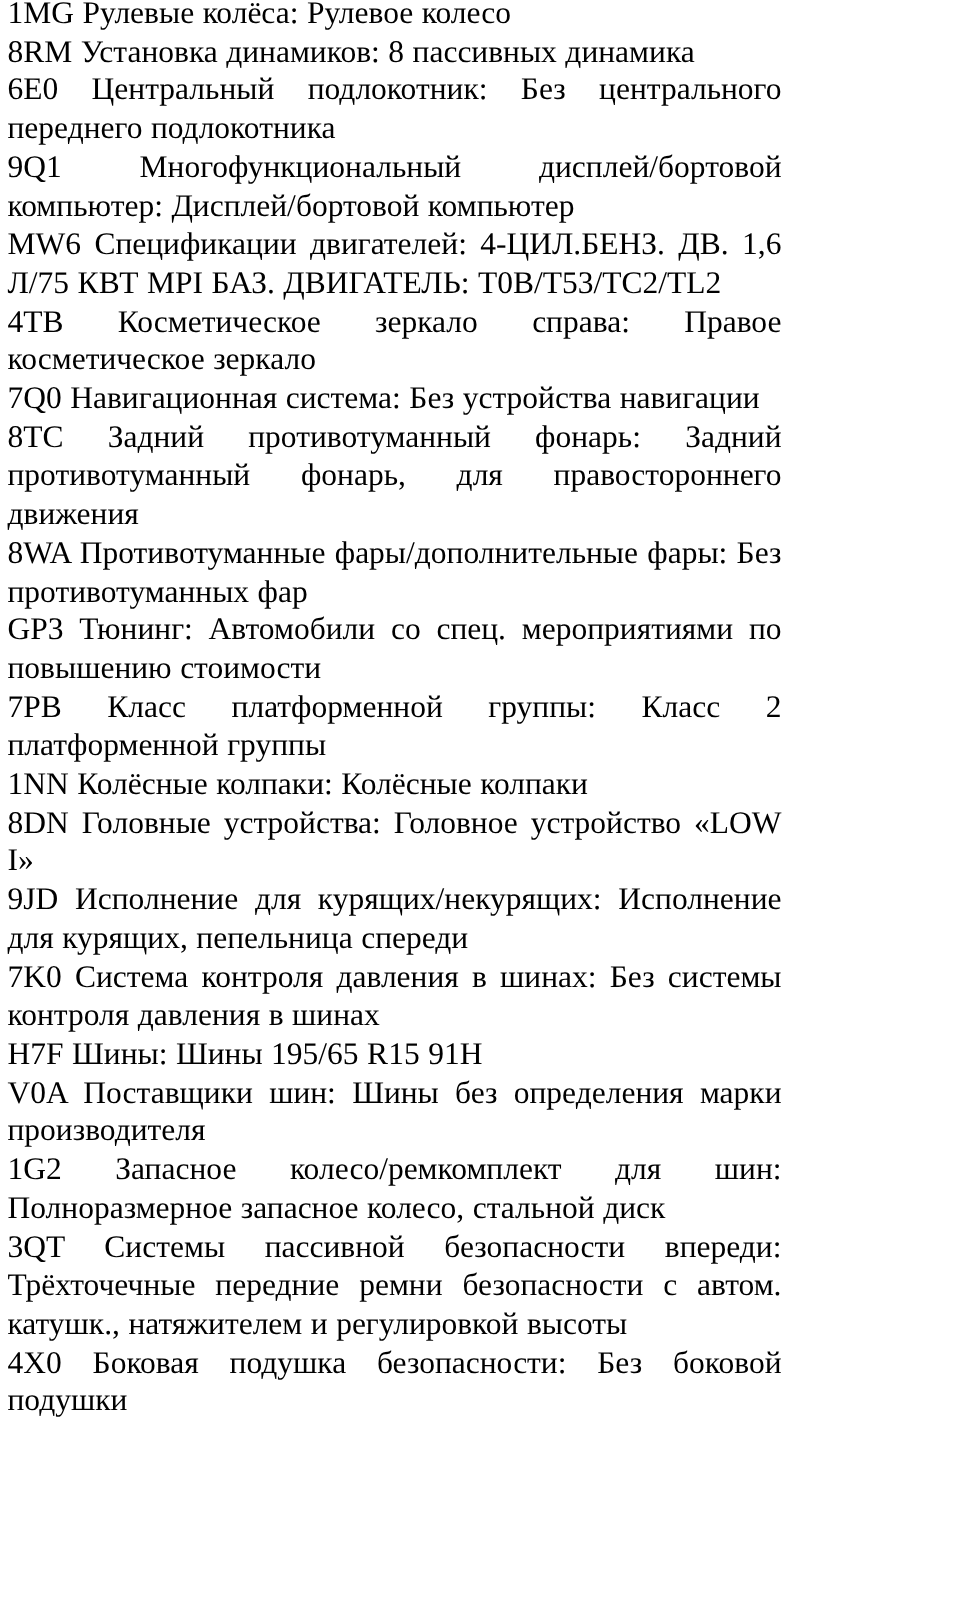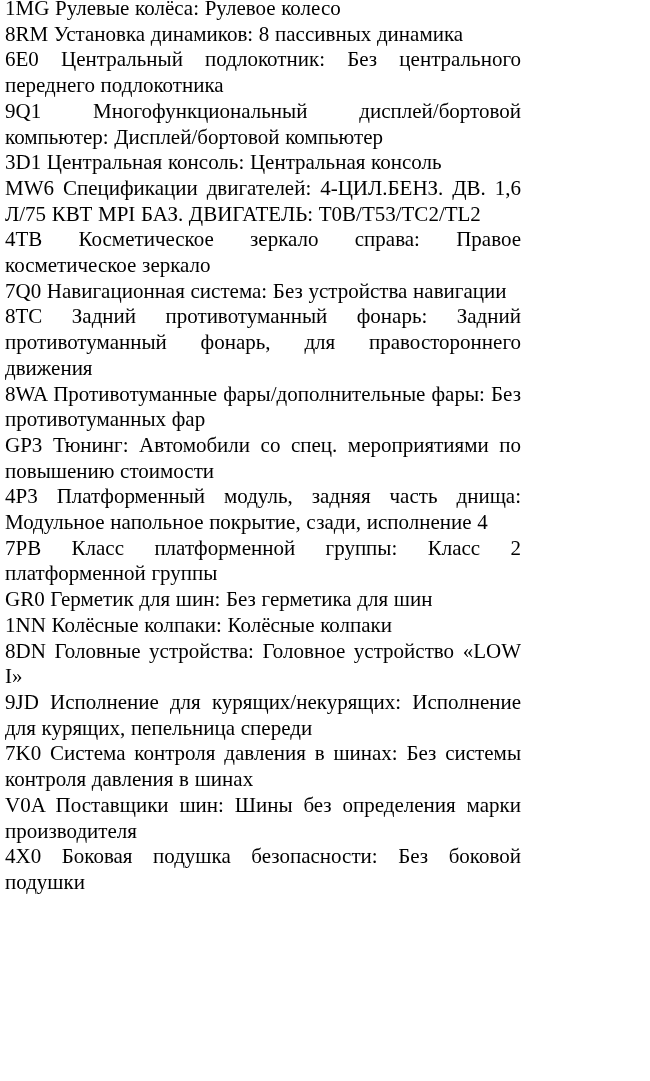--- a/index.html
+++ b/index.html
@@ -43,30 +43,30 @@
 </style>
 </head>
 <body>
 
 <div class="page">
   <div class="equipment-list">
       <p class="entry"><span class="code">1MG</span> Рулевые колёса: Рулевое колесо</p>
       <p class="entry"><span class="code">8RM</span> Установка динамиков: 8 пассивных динамика</p>
       <p class="entry"><span class="code">6E0</span> Центральный подлокотник: Без центрального переднего подлокотника</p>
       <p class="entry"><span class="code">9Q1</span> Многофункциональный дисплей/бортовой компьютер: Дисплей/бортовой компьютер</p>
-      <p class="entry"><span class="code">3D1</span> Центральная консоль: Центральная консоль</p>
       <p class="entry"><span class="code">MW6</span> Спецификации двигателей: 4-ЦИЛ.БЕНЗ. ДВ. 1,6 Л/75 КВТ MPI БАЗ. ДВИГАТЕЛЬ: T0B/T53/TC2/TL2</p>
       <p class="entry"><span class="code">4TB</span> Косметическое зеркало справа: Правое косметическое зеркало</p>
       <p class="entry"><span class="code">7Q0</span> Навигационная система: Без устройства навигации</p>
       <p class="entry"><span class="code">8TC</span> Задний противотуманный фонарь: Задний противотуманный фонарь, для правостороннего движения</p>
       <p class="entry"><span class="code">8WA</span> Противотуманные фары/дополнительные фары: Без противотуманных фар</p>
       <p class="entry"><span class="code">GP3</span> Тюнинг: Автомобили со спец. мероприятиями по повышению стоимости</p>
-      <p class="entry"><span class="code">4P3</span> Платформенный модуль, задняя часть днища: Модульное напольное покрытие, сзади, исполнение 4</p>
       <p class="entry"><span class="code">7PB</span> Класс платформенной группы: Класс 2 платформенной группы</p>
-      <p class="entry"><span class="code">GR0</span> Герметик для шин: Без герметика для шин</p>
       <p class="entry"><span class="code">1NN</span> Колёсные колпаки: Колёсные колпаки</p>
       <p class="entry"><span class="code">8DN</span> Головные устройства: Головное устройство «LOW I»</p>
       <p class="entry"><span class="code">9JD</span> Исполнение для курящих/некурящих: Исполнение для курящих, пепельница спереди</p>
       <p class="entry"><span class="code">7K0</span> Система контроля давления в шинах: Без системы контроля давления в шинах</p>
+      <p class="entry"><span class="code">H7F</span> Шины: Шины 195/65 R15 91H</p>
       <p class="entry"><span class="code">V0A</span> Поставщики шин: Шины без определения марки производителя</p>
+      <p class="entry"><span class="code">1G2</span> Запасное колесо/ремкомплект для шин: Полноразмерное запасное колесо, стальной диск</p>
+      <p class="entry"><span class="code">3QT</span> Системы пассивной безопасности впереди: Трёхточечные передние ремни безопасности с автом. катушк., натяжителем и регулировкой высоты</p>
       <p class="entry clipped"><span class="code">4X0</span> Боковая подушка безопасности: Без боковой подушки</p>
     </div>
 </div>
 
 </body></html>

